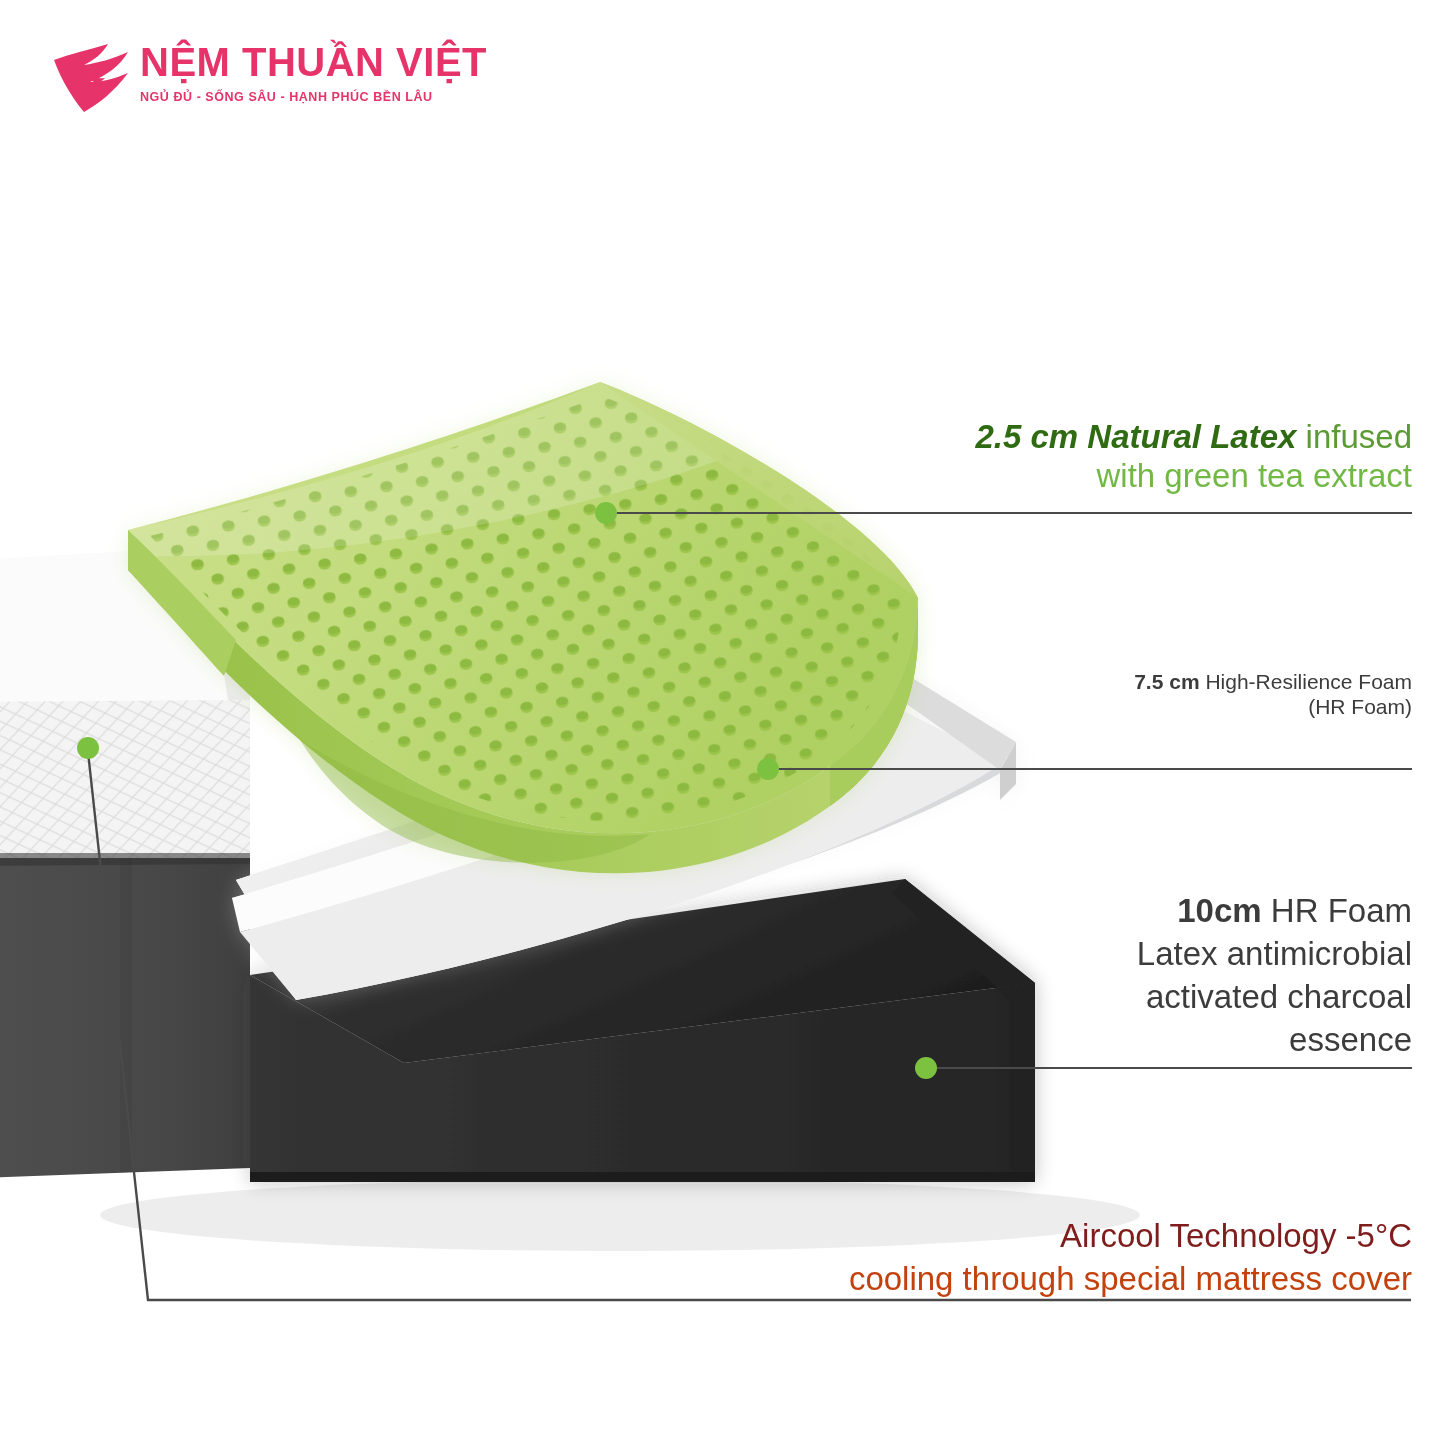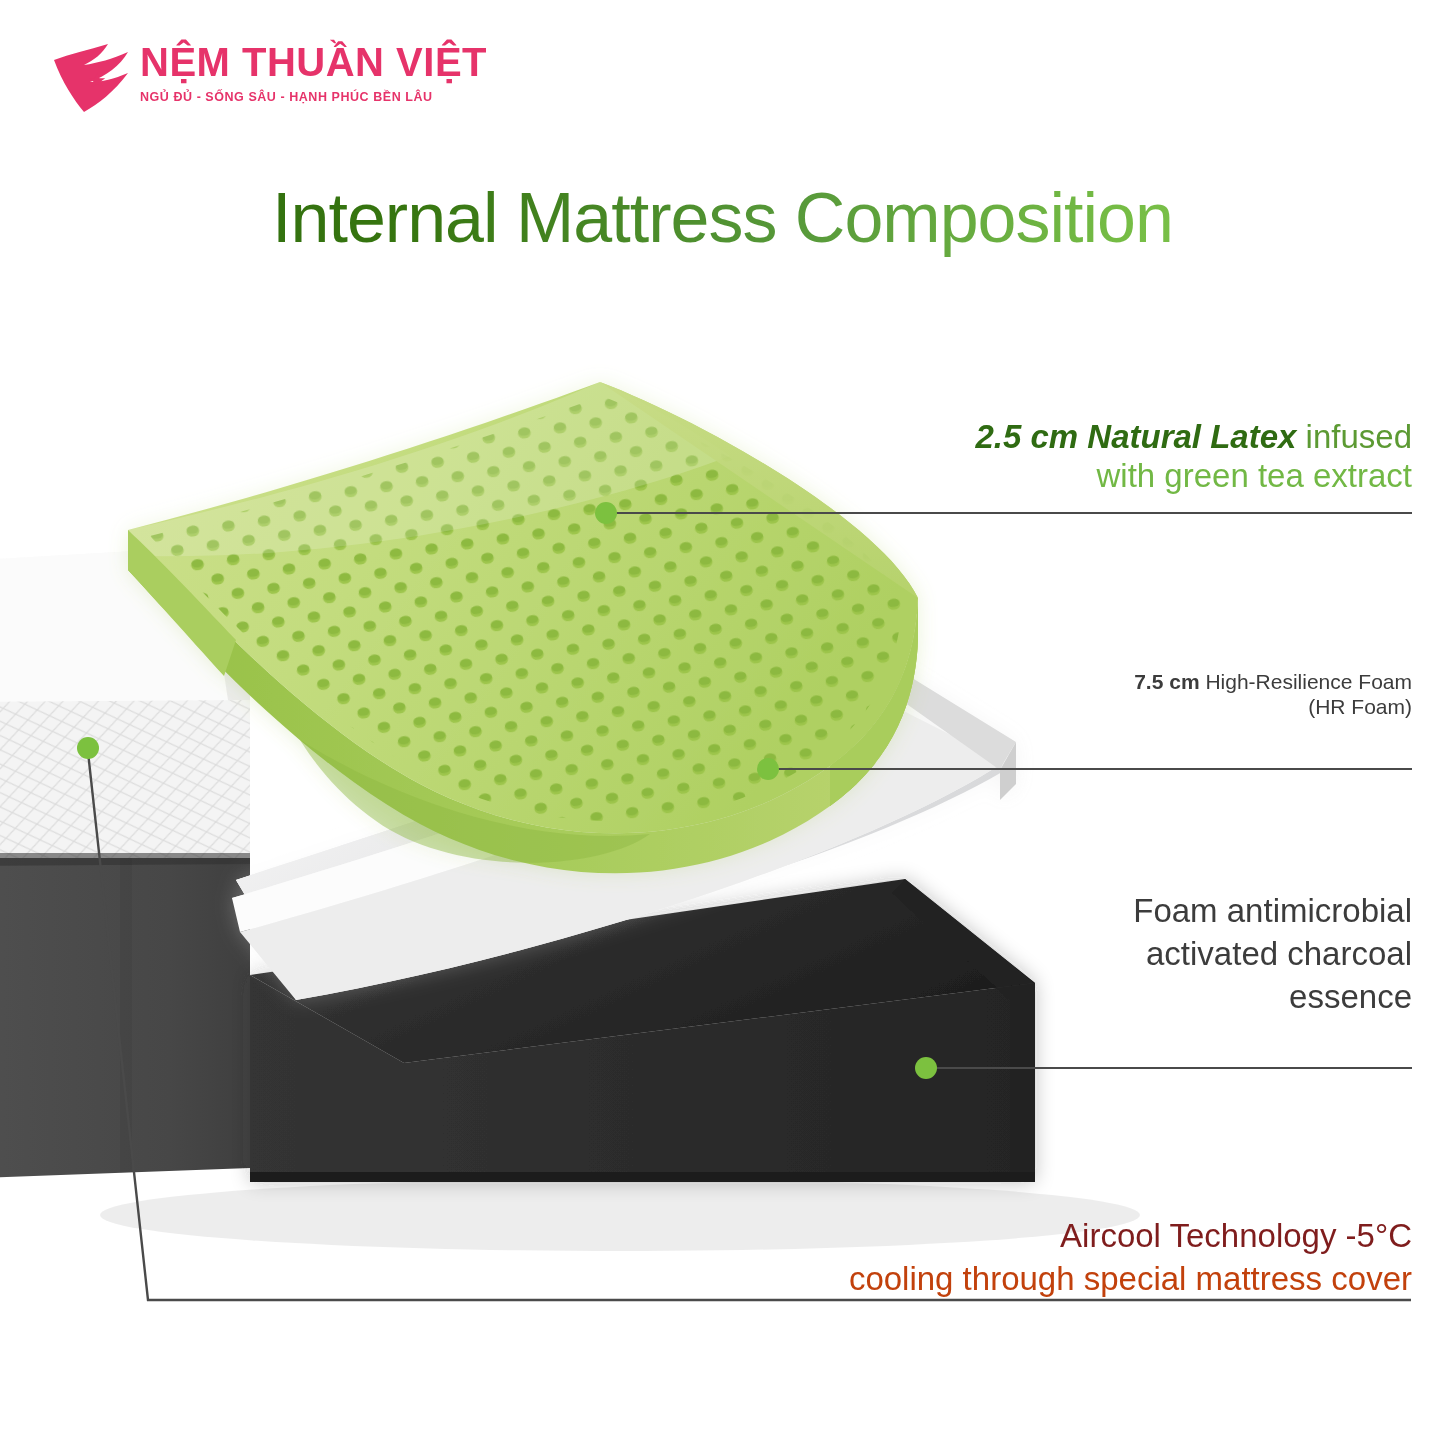--- a/index.html
+++ b/index.html
@@ -81,21 +81,20 @@
         <path d="M30 30 C40 26 52 22 66 16 C56 30 44 39 32 45 Z" fill="#ffffff" opacity="0.0"></path>
         <polygon points="44,38 48,47 57,47 50,52 53,61 44,56 35,61 38,52 31,47 40,47" fill="#E6336A" transform="scale(0.62) translate(32,18)"></polygon>
       </svg>
     </div>
     <div id="logo-text-wrap">
       <div id="logo-name">NỆM THUẦN VIỆT</div>
       <div id="logo-tagline">NGỦ ĐỦ - SỐNG SÂU - HẠNH PHÚC BỀN LÂU</div>
     </div>
   </div>
 
-  <div id="title">Internal Mattress Composition</div>
 
   <div id="art">
     <svg viewBox="0 0 1445 1445" xmlns="http://www.w3.org/2000/svg">
       <defs>
 
         <pattern id="latexHoles" width="36" height="34" patternUnits="userSpaceOnUse" patternTransform="rotate(-8)">
           <ellipse cx="9" cy="9" rx="6.5" ry="5.2" fill="#9BC449"></ellipse>
           <ellipse cx="9" cy="7.4" rx="6.0" ry="4.2" fill="#89B73C"></ellipse>
           <ellipse cx="27" cy="26" rx="6.5" ry="5.2" fill="#9BC449"></ellipse>
           <ellipse cx="27" cy="24.4" rx="6.0" ry="4.2" fill="#89B73C"></ellipse>
@@ -310,21 +309,24 @@
   <div class="label" id="label-hr">
     <div>
       <span class="c1">7.5 cm</span><span> High-Resilience Foam</span>
     </div>
     <div><span>(HR Foam)</span></div>
   </div>
 
   <div class="lead" style="left:935px; top:1067px; width:477px;"></div>
   <div class="dot" style="left:915px; top:1057px;"></div>
   <div class="label" id="label-charcoal">
-    <div><span>Foam antimicrobial</span></div>
+    <div>
+      <span class="c1">10cm</span><span> HR Foam</span>
+    </div>
+    <div><span>Latex antimicrobial</span></div>
     <div><span>activated charcoal</span></div>
     <div><span>essence</span></div>
   </div>
 
   <svg style="position:absolute; left:0; top:0; width:1445px; height:1445px; pointer-events:none;">
     <polyline points="88,752 148,1300 1411,1300" fill="none" stroke="#4A4A4A" stroke-width="2.4"></polyline>
   </svg>
   <div class="dot" style="left:77px; top:737px;"></div>
   <div class="label" id="label-aircool">
     <div><span class="c2">Aircool Technology -5°C</span></div>

